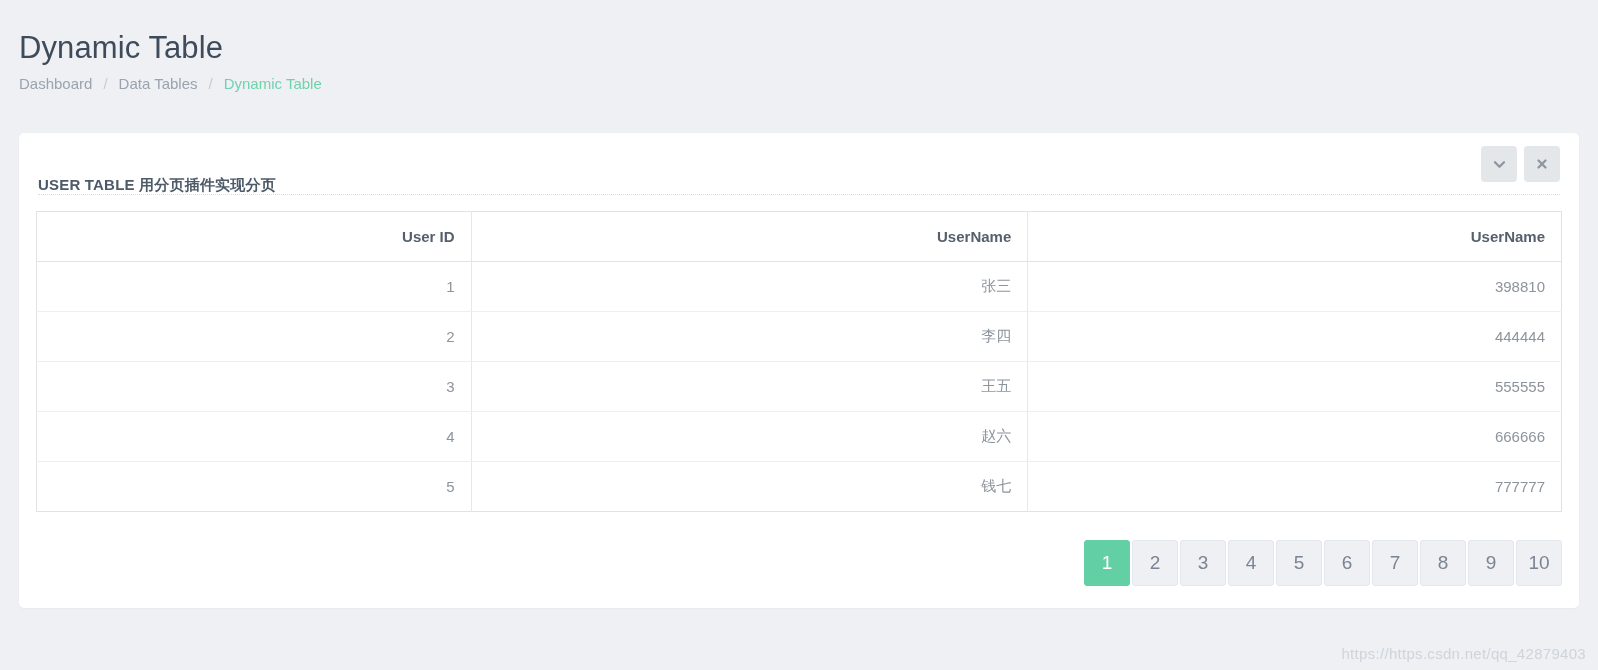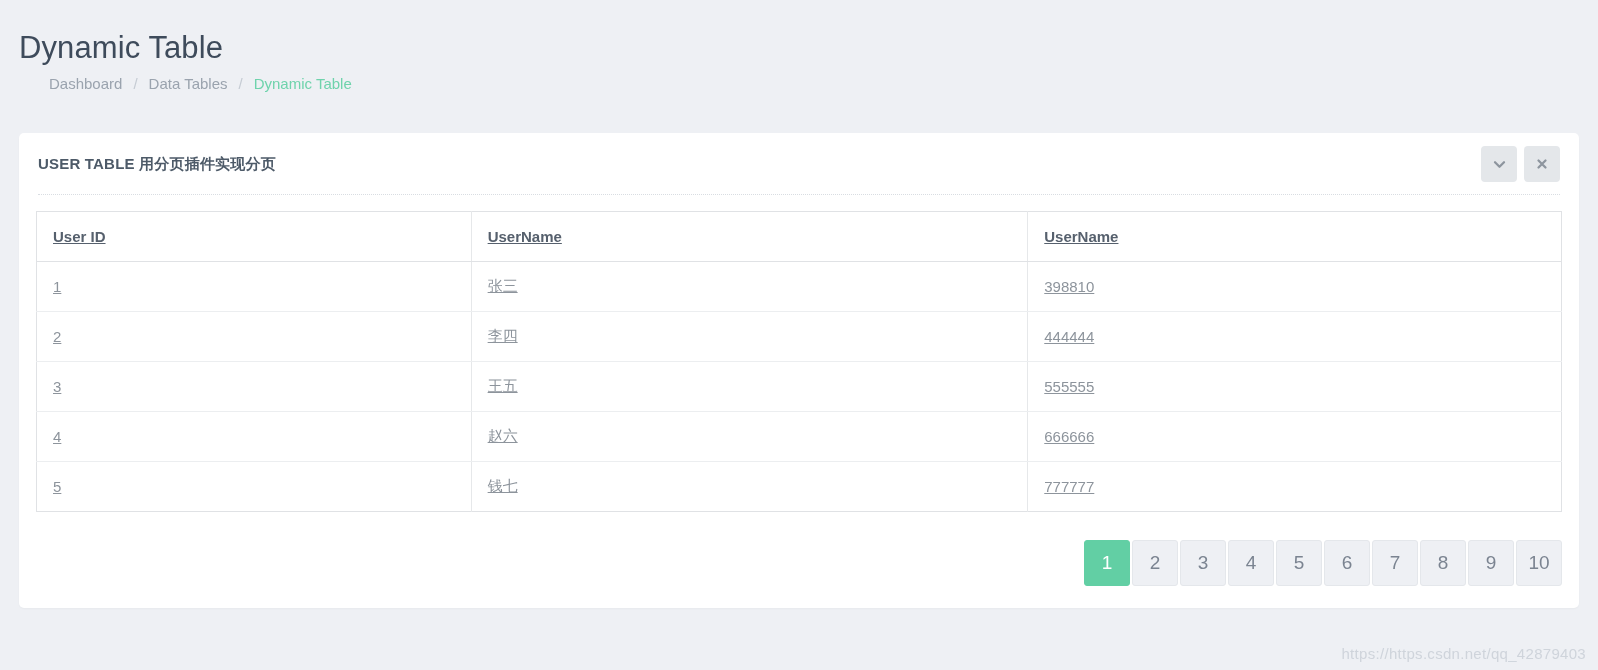--- a/index.html
+++ b/index.html
@@ -29,21 +29,20 @@
     letter-spacing: 0.1px;
   }
 
   .breadcrumb {
     margin-top: 9px;
     font-size: 15px;
     color: #9aa3ae;
     display: flex;
     align-items: center;
     gap: 0;
-    margin-left: 30px;
   }
   .breadcrumb .crumb {
     color: #9aa3ae;
     text-decoration: none;
   }
   .breadcrumb .sep {
     color: #c5cbd3;
     padding: 0 11px;
   }
   .breadcrumb .crumb-active {
@@ -60,21 +59,21 @@
     border-radius: 5px;
     box-shadow: 0 1px 2px rgba(0,0,0,0.03);
     overflow: hidden;
   }
 
   .card-header {
     position: relative;
     height: 62px;
     padding: 0 19px 0 19px;
     display: flex;
-    align-items: center;
+    align-items: flex-end;
   }
   .card-header::after {
     content: "";
     position: absolute;
     left: 19px;
     right: 19px;
     bottom: 0;
     border-bottom: 1px dotted #d9dde2;
   }
 
@@ -115,23 +114,22 @@
     width: 100%;
     border-collapse: collapse;
     border: 1px solid #e0e2e5;
     table-layout: fixed;
   }
 
   table.data-table th,
   table.data-table td {
     border-right: 1px solid #e6e8ea;
     padding: 0 16px;
-    text-align: left;
+    text-align: right;
     vertical-align: middle;
-    text-decoration: underline;
   }
   table.data-table th:last-child,
   table.data-table td:last-child {
     border-right: none;
   }
 
   table.data-table thead th {
     height: 50px;
     font-size: 15px;
     font-weight: bold;

